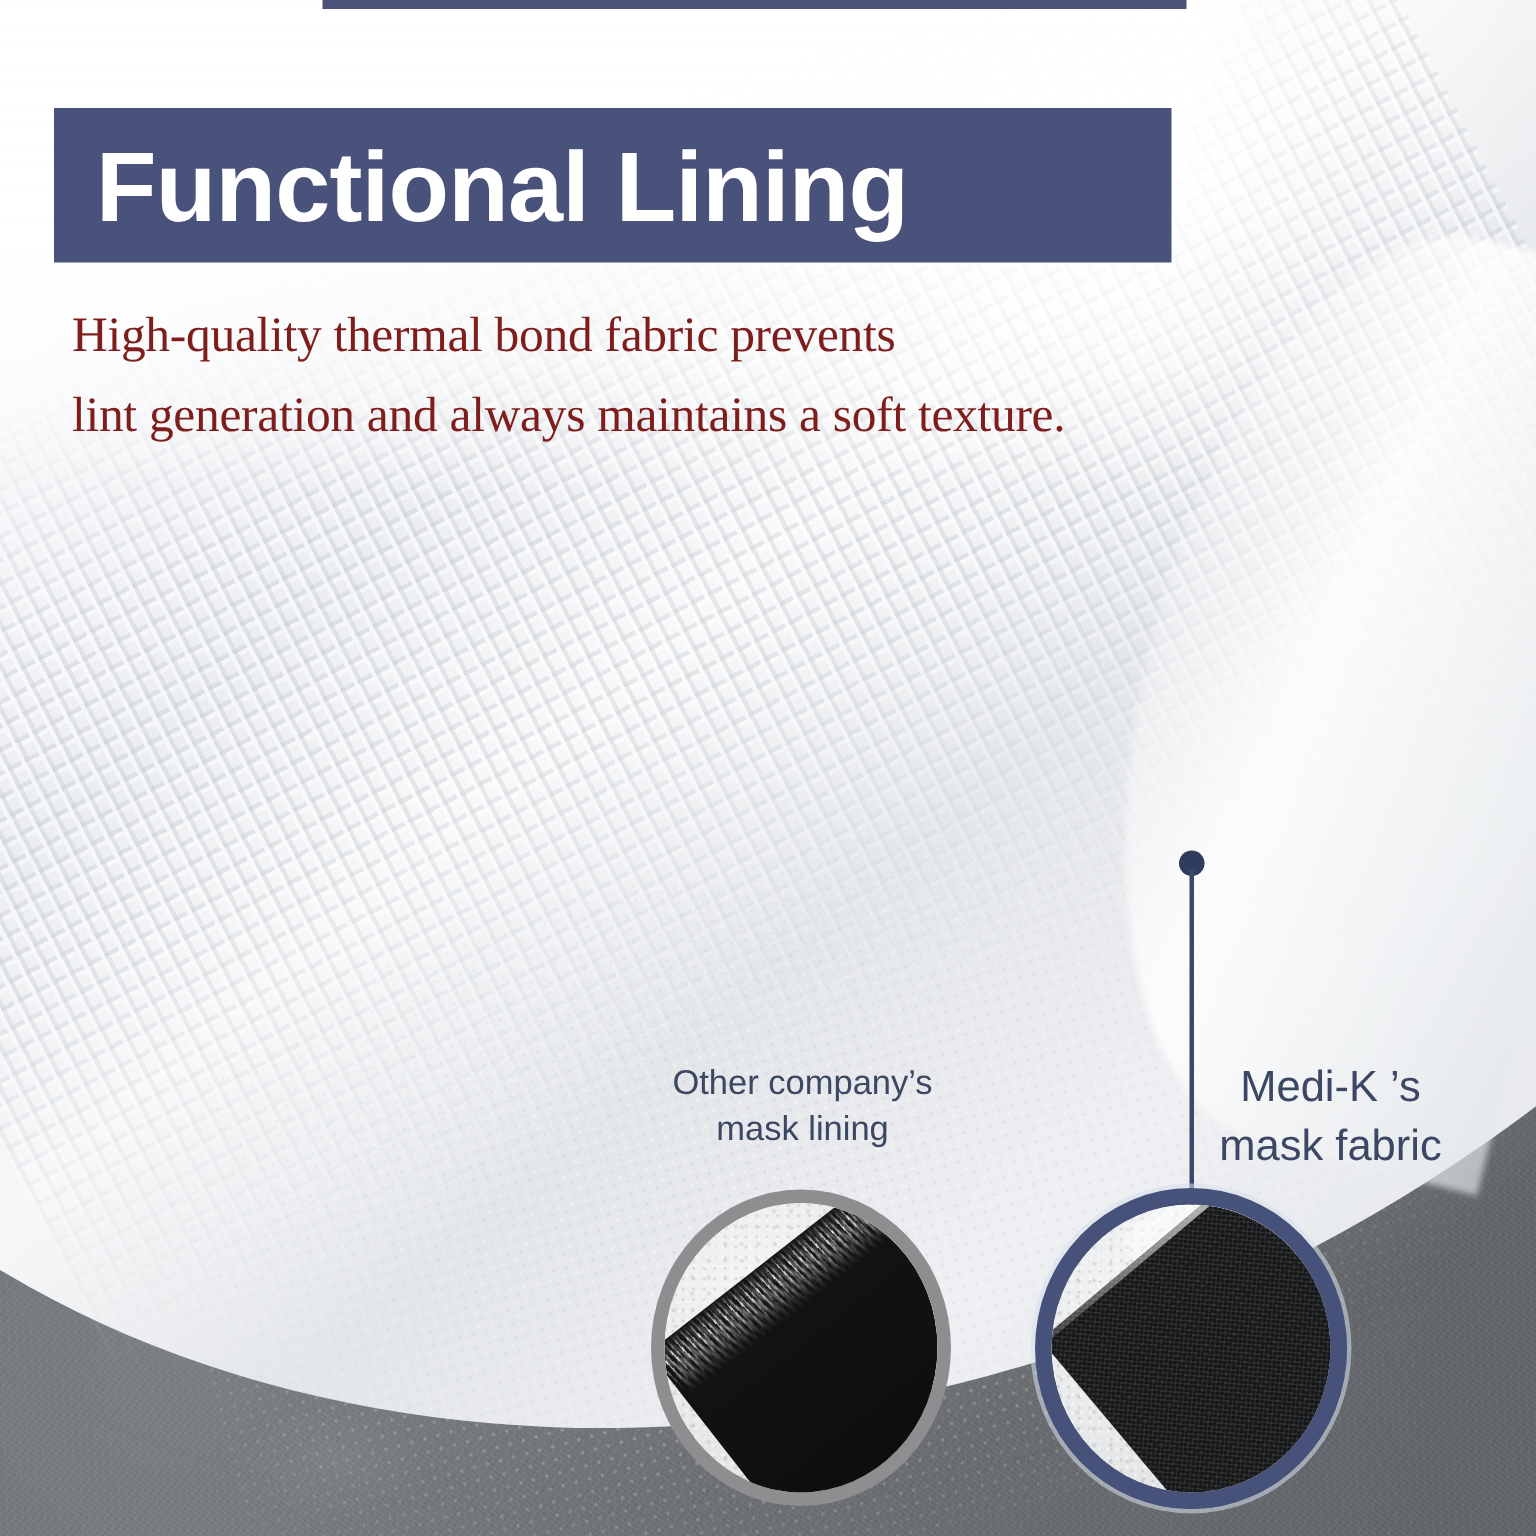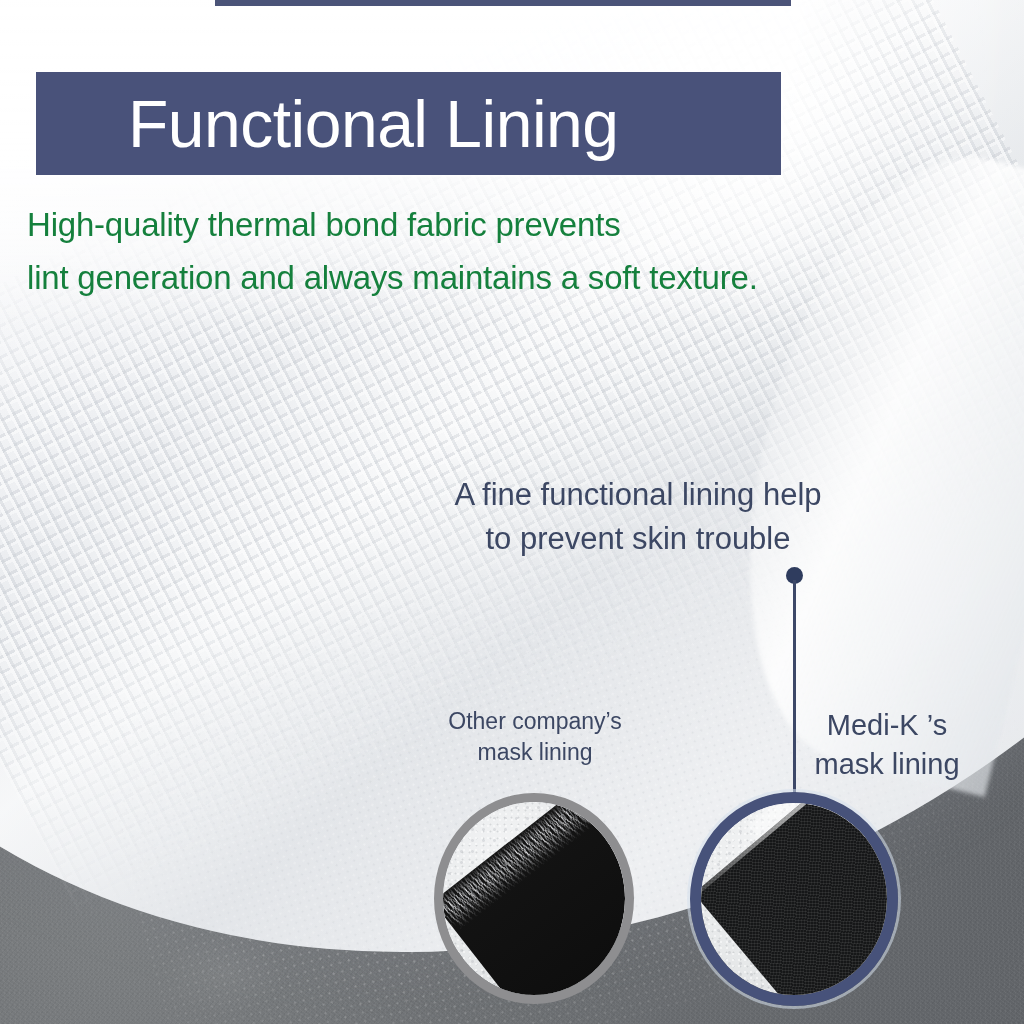--- a/index.html
+++ b/index.html
@@ -198,38 +198,39 @@
     width: 745px;
     height: 103px;
     background: #49527a;
     display: flex;
     align-items: center;
     box-shadow: 0 0 0 2px rgba(255,255,255,.55);
   }
   .title-text {
     color: #ffffff;
     font-size: 66px;
-    font-weight: normal;
+    font-weight: bold;
     letter-spacing: -0.5px;
-    padding-left: 92px;
+    padding-left: 28px;
     line-height: 1;
     white-space: nowrap;
   }
 
   
   .subtitle {
     position: absolute;
-    left: 27px;
+    left: 48px;
     top: 198px;
     width: 900px;
-    color: #15803d;
+    color: #7f1d1d;
     font-size: 33px;
     line-height: 1.62;
     white-space: pre-line;
     letter-spacing: -0.2px;
+    font-family: Liberation Serif, serif;
   }
 
   
   .callout {
     position: absolute;
     left: 338px;
     top: 473px;
     width: 600px;
     text-align: center;
     color: #3c4763;
@@ -446,31 +447,29 @@
 
   <div class="banner-sliver"></div>
 
   <div class="title-banner">
     <div class="title-text">Functional Lining</div>
   </div>
 
   <div class="subtitle">High-quality thermal bond fabric prevents
 lint generation and always maintains a soft texture.</div>
 
-  <div class="callout">A fine functional lining help
-to prevent skin trouble</div>
 
   <div class="connector-dot"></div>
   <div class="connector-line"></div>
 
   <div class="label-left">Other company’s
 mask lining</div>
 
   <div class="label-right">Medi-K ’s
-mask lining</div>
+mask fabric</div>
 
   <div class="detail-circle" id="circle-other">
     <div class="inner">
       <div class="fabric-light"></div>
       <div class="fabric-noise"></div>
       <div class="black-wedge-ragged"></div>
       <div class="lint-fringe"></div>
       <div class="lint-fringe2"></div>
     </div>
   </div>

